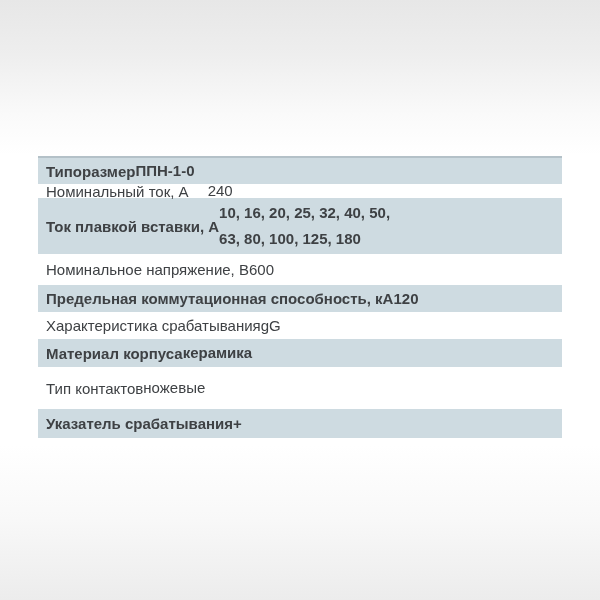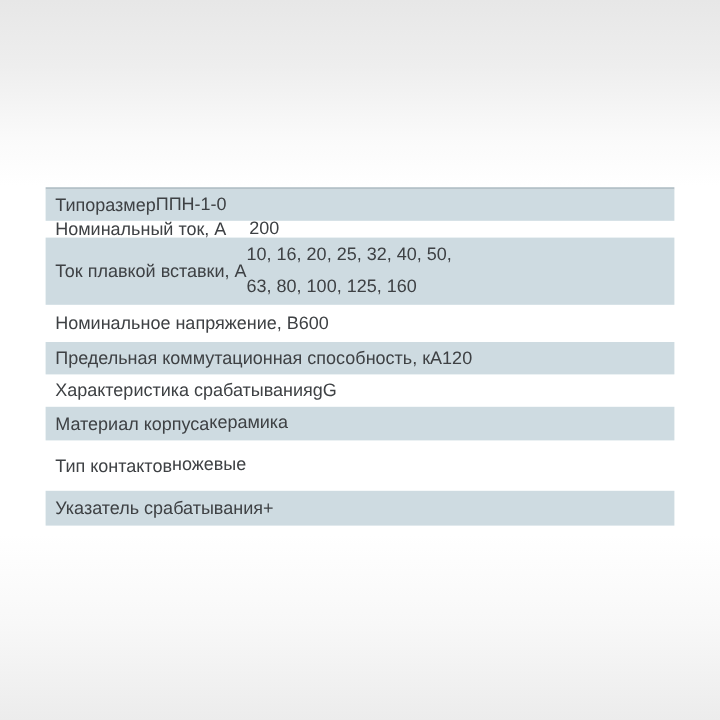--- a/index.html
+++ b/index.html
@@ -33,20 +33,21 @@
     align-items: center;
     justify-content: space-between;
     box-sizing: border-box;
     padding: 0 9px 0 8px;
     color: var(--text-color, #3e4144);
     font-size: 15px;
     line-height: 19px;
   }
   .row.shaded {
     background: var(--shaded-bg, #cedbe1);
+    font-weight: bold;
   }
   .r1 { height: 26px; }
   .r2 { height: 14px; gap: 19px; }
   .r3 { height: 56px; }
   .r4 { height: 31px; }
   .r5 { height: 27px; }
   .r6 { height: 27px; }
   .r7 { height: 28px; }
   .r8 { height: 42px; }
   .r9 { height: 29px; }
@@ -69,27 +70,27 @@
 <div class="screen">
   <div class="spec-table">
 
     <div class="row shaded r1">
       <span class="label">Типоразмер</span>
       <span class="value">ППН-1-0</span>
     </div>
 
     <div class="row r2">
       <span class="label">Номинальный ток, А</span>
-      <span class="value">200</span>
+      <span class="value">240</span>
     </div>
 
     <div class="row shaded r3">
       <span class="label">Ток плавкой вставки, А</span>
       <span class="value">10, 16, 20, 25, 32, 40, 50,
-63, 80, 100, 125, 160</span>
+63, 80, 100, 125, 180</span>
     </div>
 
     <div class="row r4">
       <span class="label">Номинальное напряжение, В</span>
       <span class="value">600</span>
     </div>
 
     <div class="row shaded r5">
       <span class="label">Предельная коммутационная способность, кА</span>
       <span class="value">120</span>

